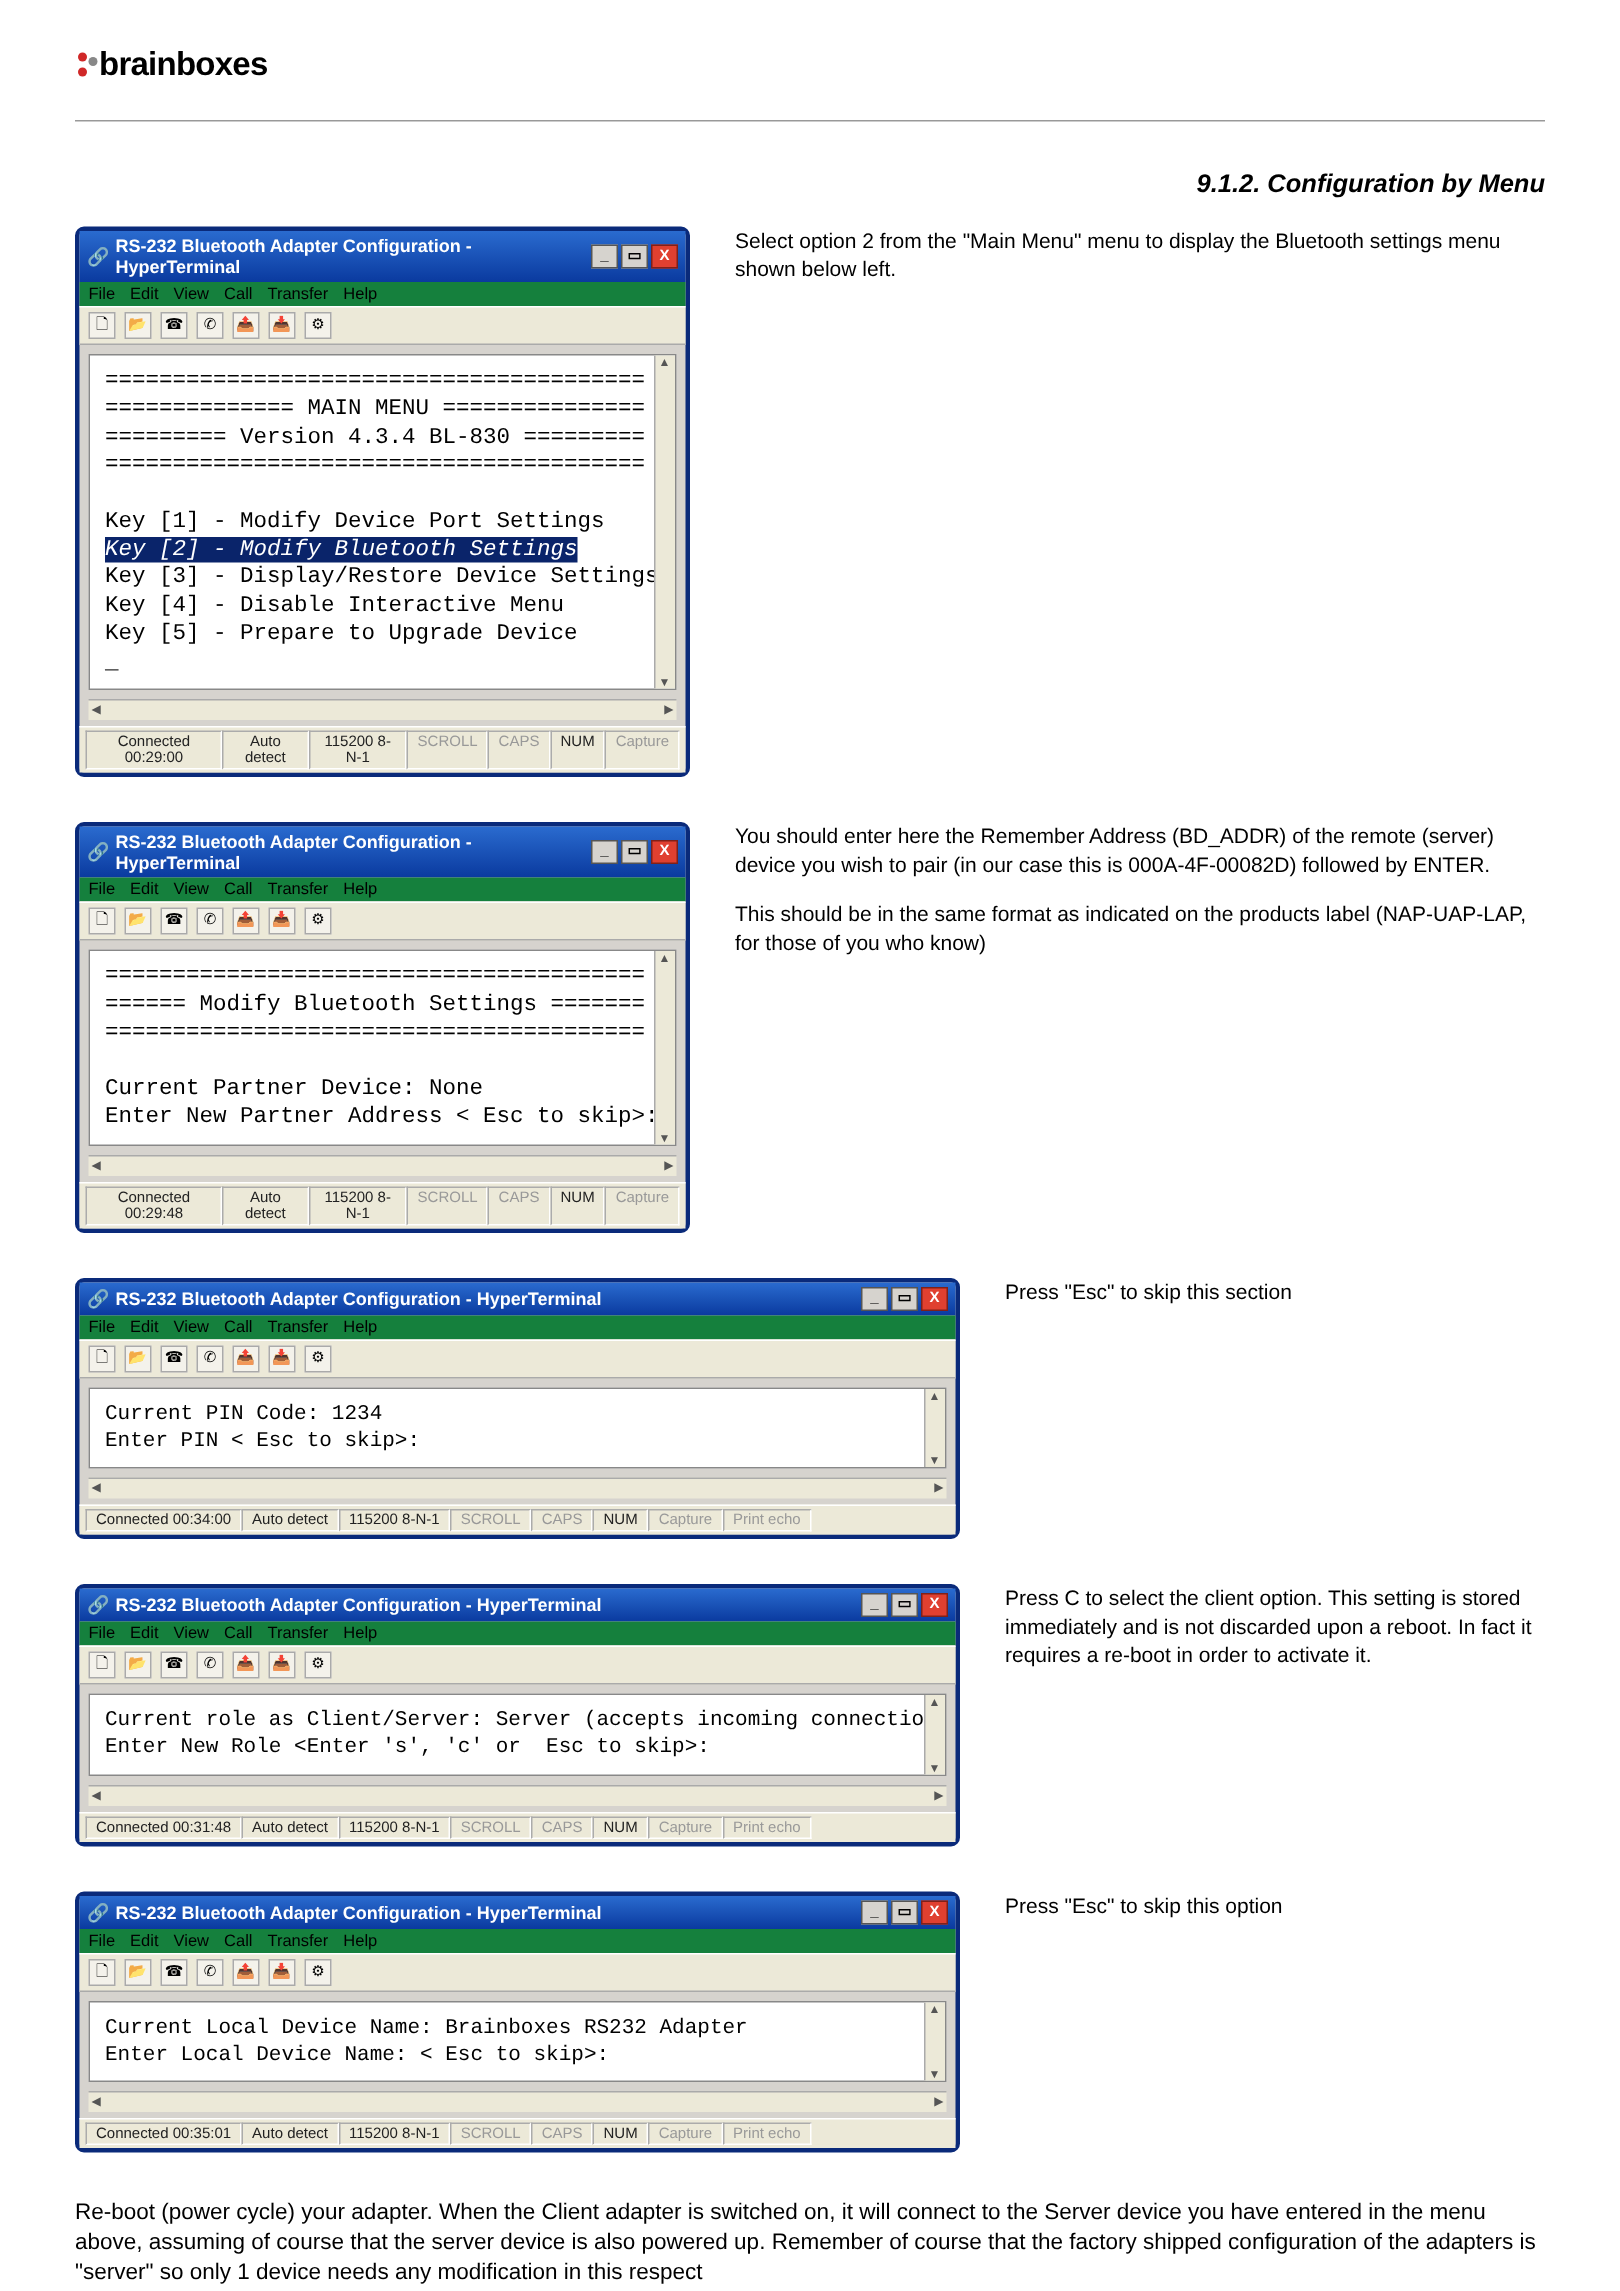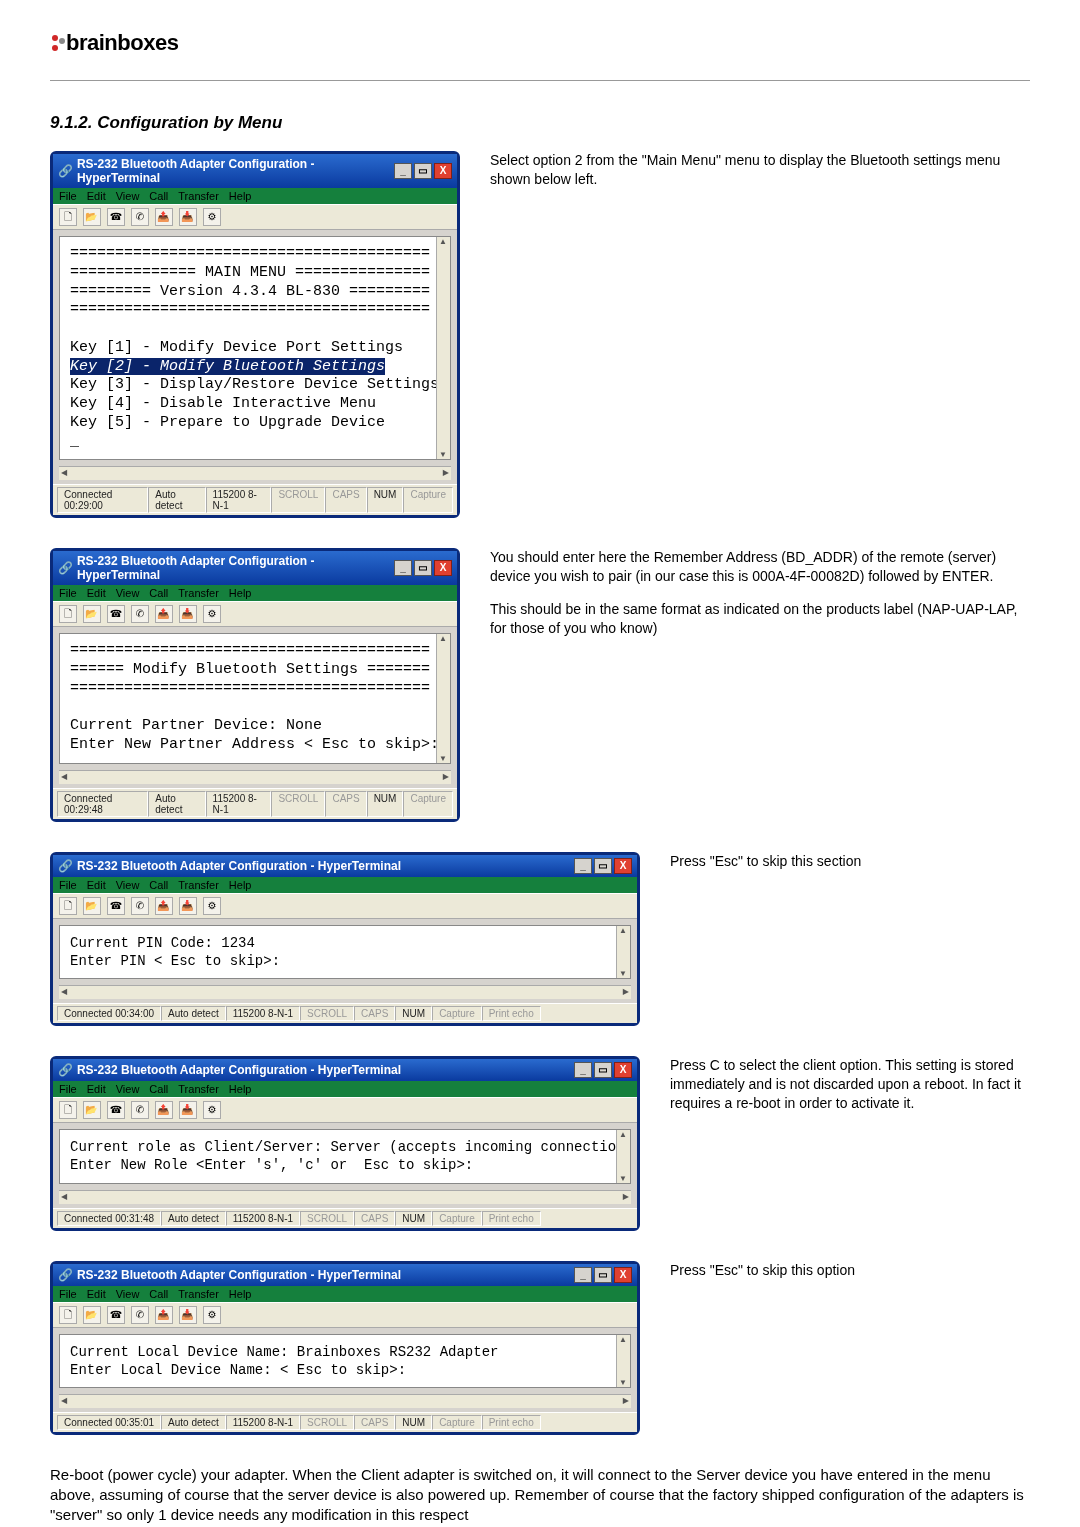--- a/index.html
+++ b/index.html
@@ -20,20 +20,21 @@
     font-size: 22px;
     font-weight: bold;
     letter-spacing: -0.5px;
   }
   .logo svg { vertical-align: middle; }
   h3.sec-title {
     font-style: italic;
     font-weight: bold;
     font-size: 17px;
     margin: 10px 0 18px 0;
+    text-align: right;
   }
   .pair {
     display: flex;
     gap: 30px;
     margin-bottom: 30px;
     align-items: flex-start;
   }
   .pair .term {
     flex: 0 0 auto;
   }
@@ -99,21 +100,21 @@
   .hscroll {
     height:14px; background:#ece9d8; border-top:1px solid #aaa; margin:0 6px 4px 6px; position:relative;
   }
   .hscroll::before{content:"◀"; position:absolute; left:2px; top:1px; font-size:8px; color:#555;}
   .hscroll::after{content:"▶"; position:absolute; right:2px; top:1px; font-size:8px; color:#555;}
   .statusbar {
     background:#ece9d8; border-top:1px solid #fff; font-size:10px; padding:2px 4px;
     display:flex; gap:0;
   }
   .statusbar span {
-    border:1px inset #fff; padding:1px 6px; color:#222;
+    border:1px inset #fff; padding:1px 6px; color:#222;text-align:center;
   }
   .statusbar span.dim { color:#999;}
   .bottom-text {
     clear: both;
     font-size: 15px;
     line-height: 1.35;
     margin-bottom: 18px;
   }
 </style>
 </head>

